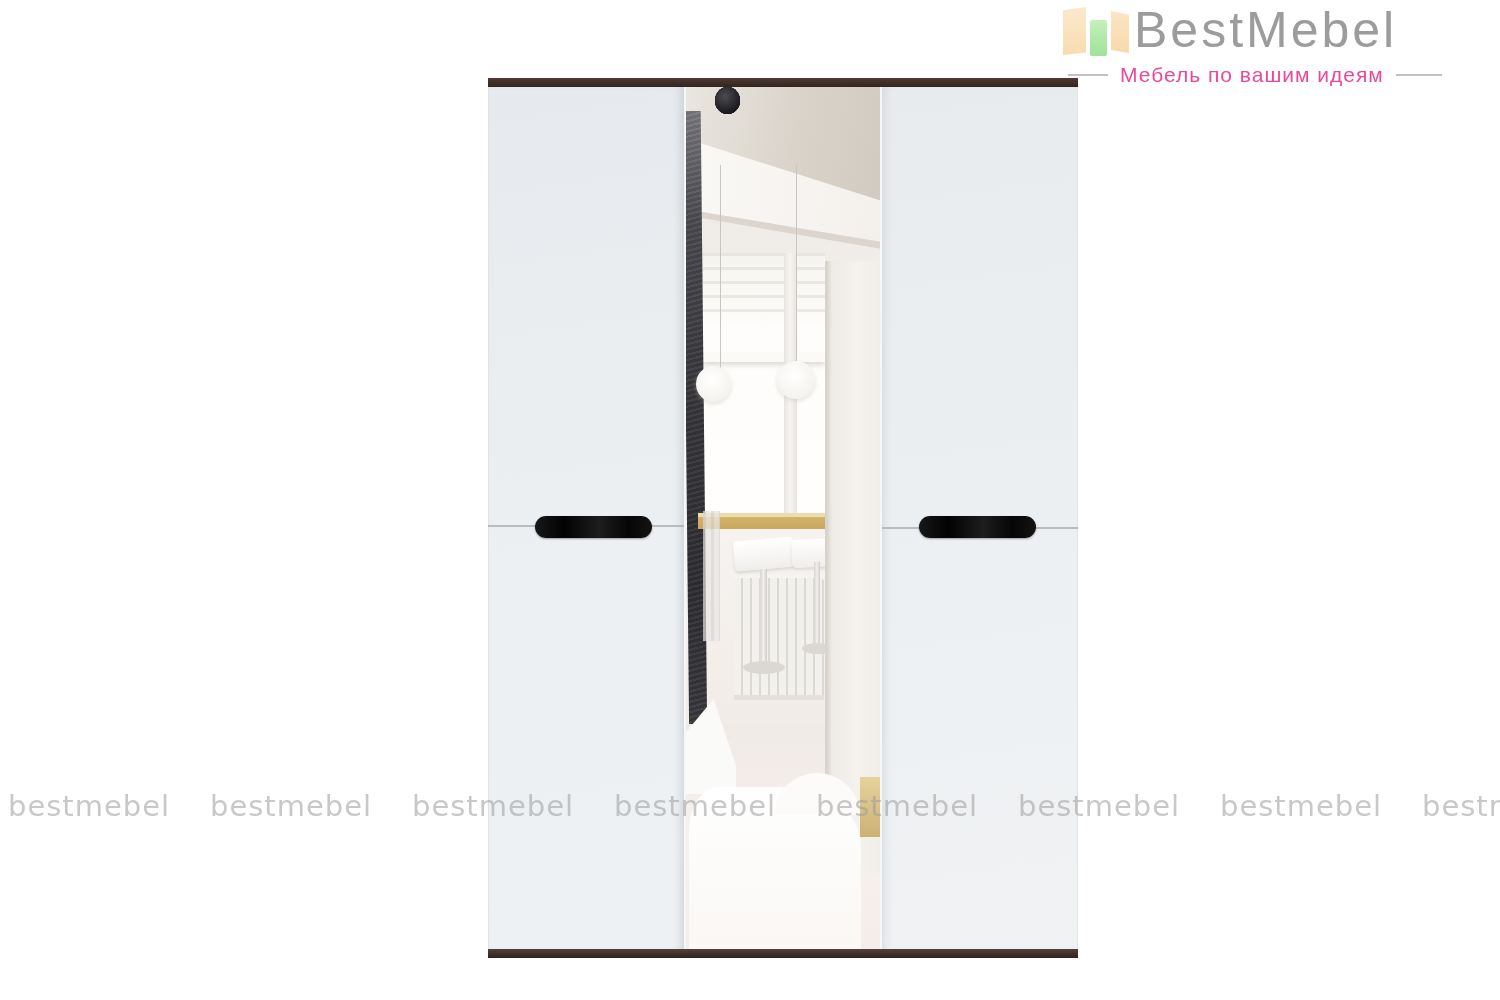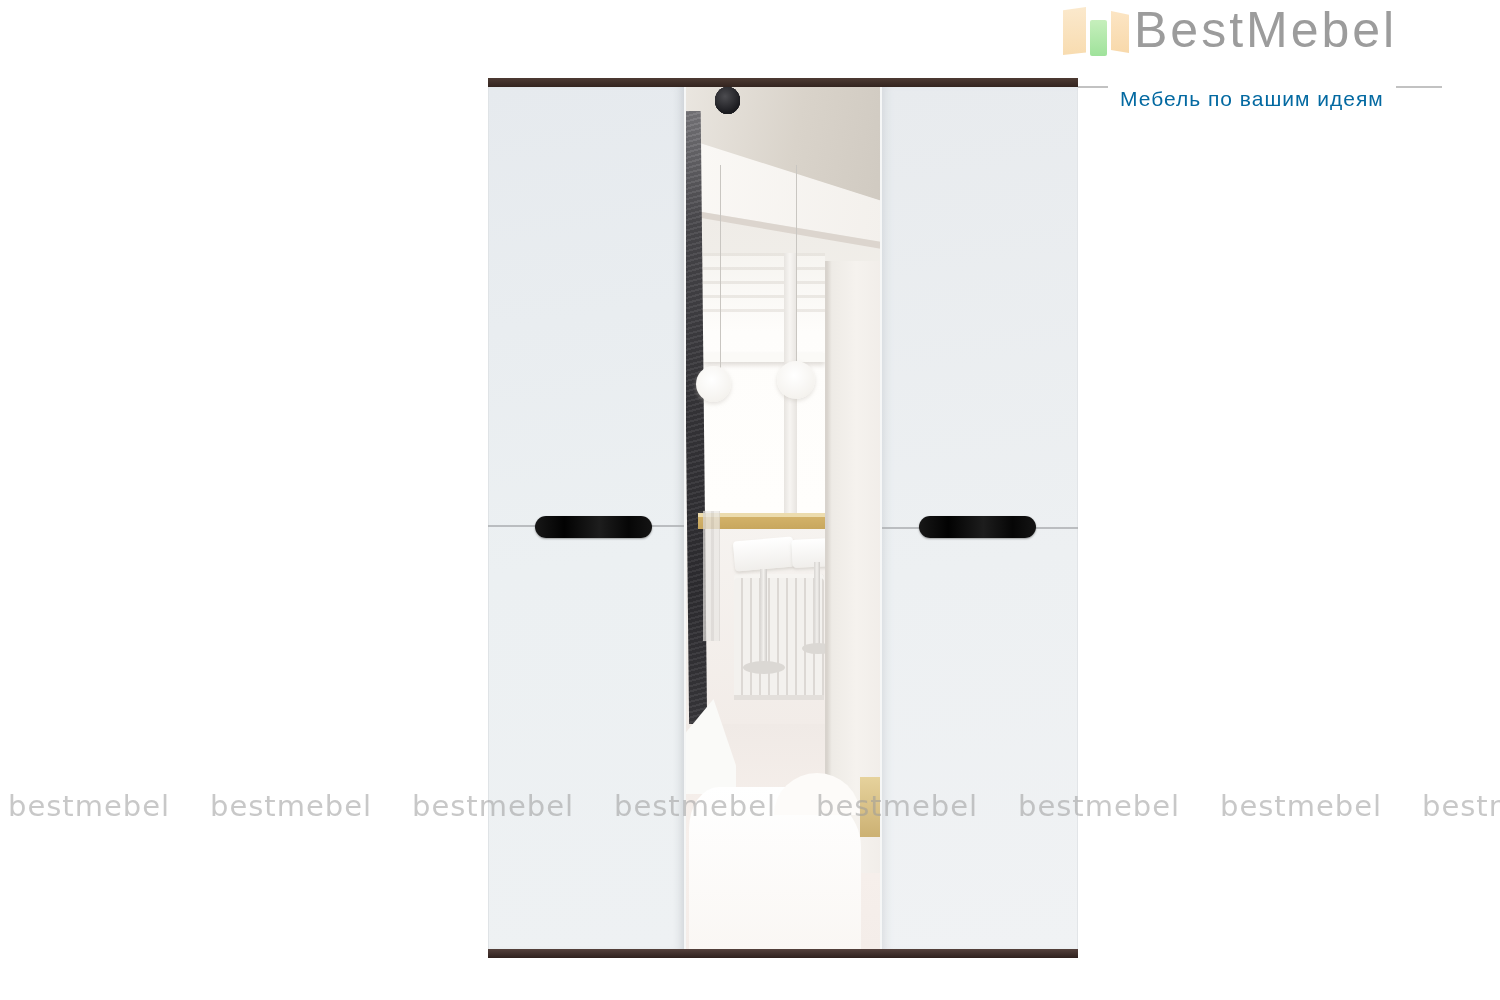--- a/index.html
+++ b/index.html
@@ -17,21 +17,21 @@
   .bar-mid{left:28px;top:17px;width:17px;height:36px;border-radius:2px;
     background:linear-gradient(180deg,#c6efbc,#9fe29b);}
   .bar-right{left:49px;top:8px;width:18px;height:42px;
     background:linear-gradient(180deg,#fce5c4,#f8d9ab);
     clip-path:polygon(0 0,100% 9%,100% 100%,0 93%);}
   .brand{font-size:50px;line-height:54px;color:#9c9c9c;letter-spacing:3px;margin-left:4px;white-space:nowrap;}
   .tagline-row{display:flex;align-items:center;margin-top:4px;margin-left:6px;}
   .tag-line{height:2px;background:#c2c2c2;flex:0 0 auto;}
   .tag-line.l{width:40px;margin-right:12px;}
   .tag-line.r{width:46px;margin-left:12px;}
-  .tagline{font-size:21px;color:#0369a1;letter-spacing:1px;white-space:nowrap;margin-top:24px;}
+  .tagline{font-size:21px;color:#ec4899;letter-spacing:1px;white-space:nowrap;}
 
   
   .wm{position:absolute;top:789px;font-size:29px;letter-spacing:1px;color:rgba(154,154,154,0.55);
       z-index:40;white-space:nowrap;font-family:"DejaVu Sans",sans-serif;}
   .wm:nth-of-type(1){left:8px;}   .wm:nth-of-type(2){left:210px;}
   .wm:nth-of-type(3){left:412px;} .wm:nth-of-type(4){left:614px;}
   .wm:nth-of-type(5){left:816px;} .wm:nth-of-type(6){left:1018px;}
   .wm:nth-of-type(7){left:1220px;}.wm:nth-of-type(8){left:1422px;}
 
   

